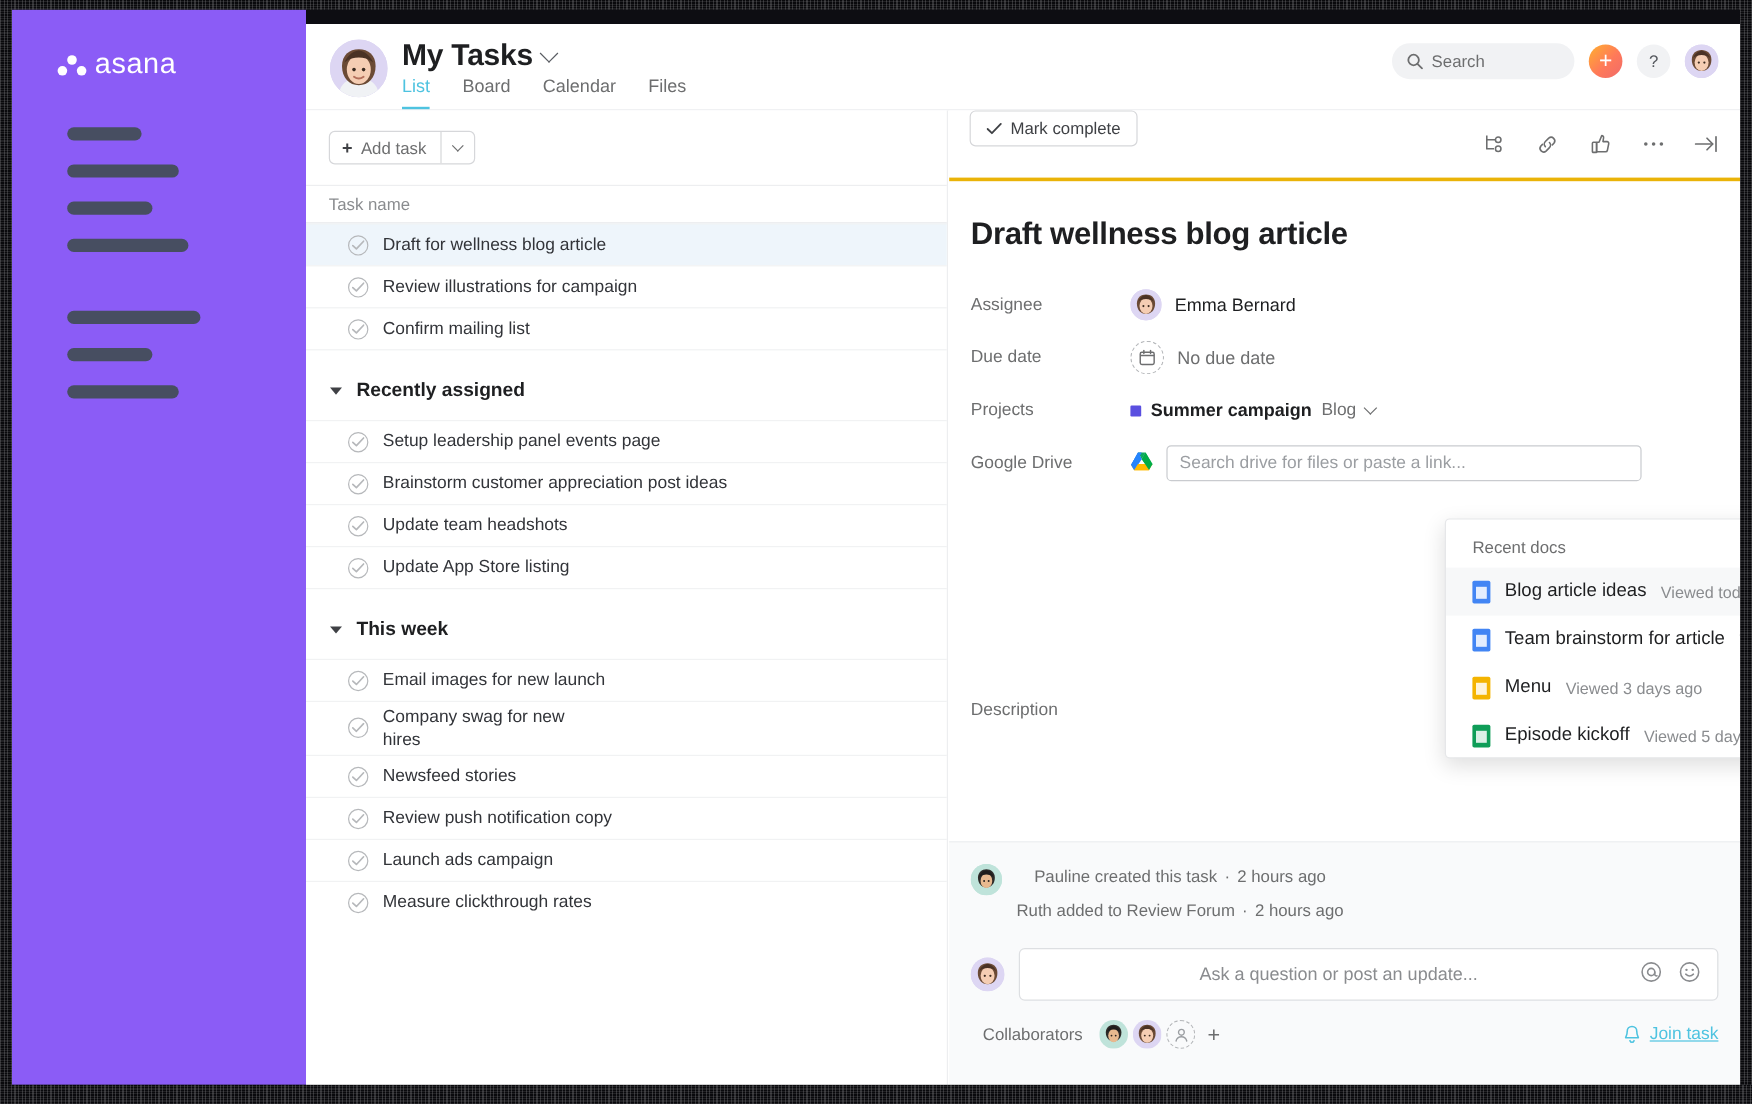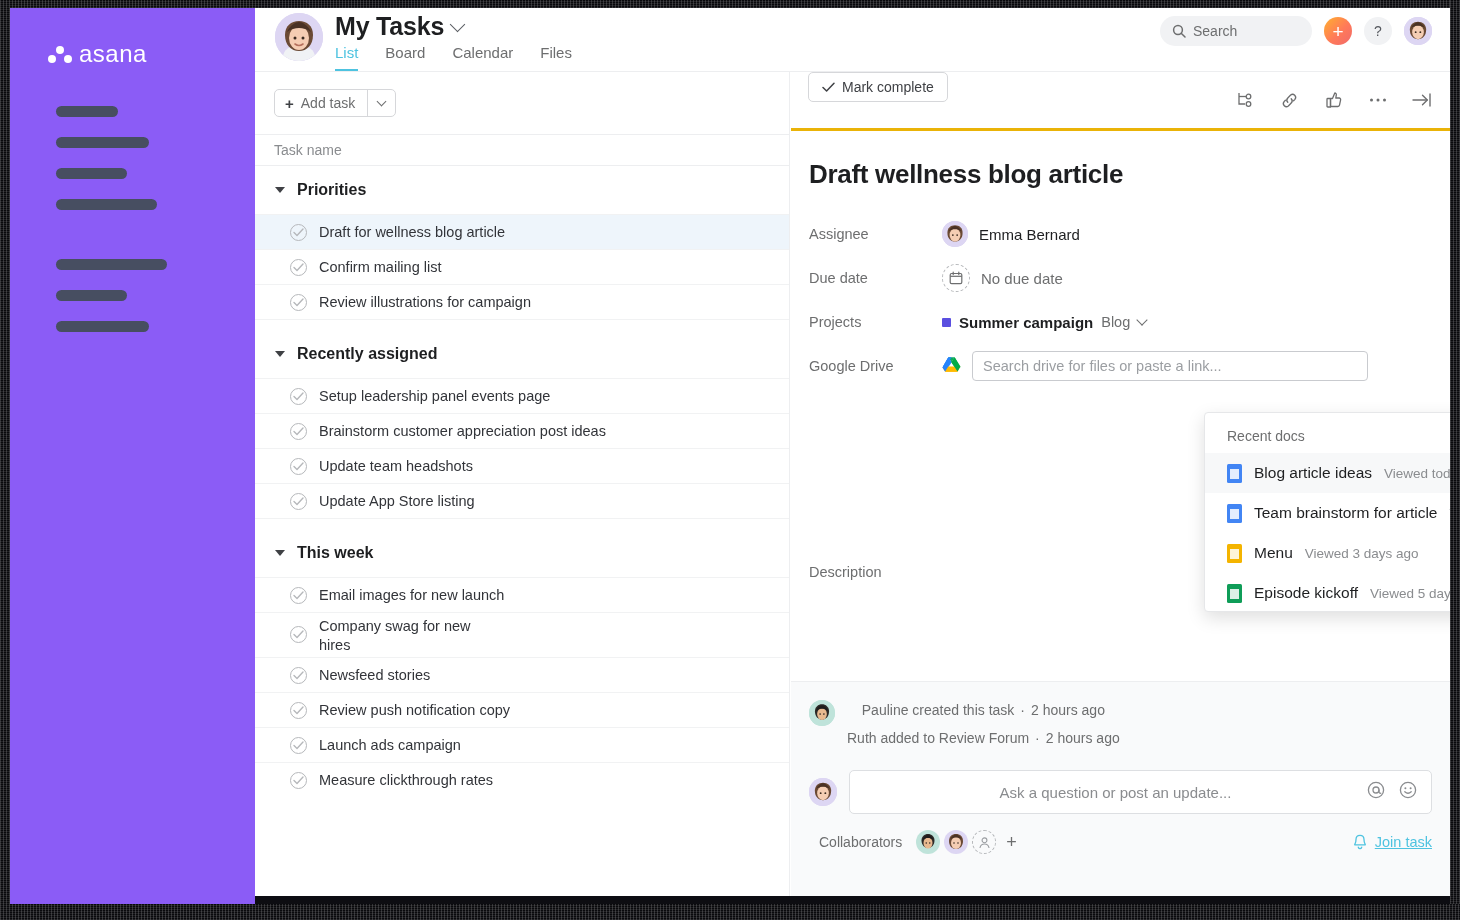--- a/index.html
+++ b/index.html
@@ -37,21 +37,21 @@
   .logo-dots { position: relative; width: 24px; height: 17px; }
   .logo-dots i { position: absolute; display: block; border-radius: 50%; background: #fff; }
   .logo-dots i:nth-child(1){ width:8px;height:8px; left:8px; top:0; }
   .logo-dots i:nth-child(2){ width:8px;height:8px; left:0;  top:9px; }
   .logo-dots i:nth-child(3){ width:8px;height:8px; left:16px;top:9px; }
   .logo-text { color:#fff; font-size:24px; letter-spacing:.5px; font-weight:400; }
   .sb-bar { position:absolute; left:46px; height:11px; border-radius:6px; background:#474e61; }
 
   
   .app {
-    position: absolute; left: 255px; top: 0; width: 1195px; height: 896px;
+    position: absolute; left: 255px; top: 20px; width: 1195px; height: 896px;
     background: #ffffff; z-index: 4; overflow: hidden;
   }
 
   
   .app-header { position: relative; height: 72px; border-bottom: 1px solid #edeef0; }
   .hdr-avatar {
     position:absolute; left:20px; top:13px; width:48px; height:48px; border-radius:50%;
     overflow:hidden; background:#d9d2f0;
   }
   .title-wrap { position:absolute; left:80px; top:12px; display:flex; align-items:center; gap:8px; }
@@ -259,47 +259,43 @@
           </div>
           <div class="split">
               <span class="c"></span>
             </div>
         </div>
       </div>
       <div class="col-head">
         <span>Task name</span>
       </div>
       <div id="task-groups">
-          <div class="group-head">
-            <span class="tri"></span>
-            <span class="nm">Priorities</span>
-          </div>
           <div class="task-row selected">
             <span class="check">
               <svg width="11" height="9" viewBox="0 0 11 9">
                 <path d="M1 4.6 L4 7.4 L10 1" fill="none" stroke="#b6b8bb" stroke-width="1.4" stroke-linecap="round" stroke-linejoin="round"></path>
               </svg>
             </span>
             <span class="tname">Draft for wellness blog article</span>
           </div>
           <div class="task-row">
             <span class="check">
               <svg width="11" height="9" viewBox="0 0 11 9">
                 <path d="M1 4.6 L4 7.4 L10 1" fill="none" stroke="#b6b8bb" stroke-width="1.4" stroke-linecap="round" stroke-linejoin="round"></path>
               </svg>
             </span>
+            <span class="tname">Review illustrations for campaign</span>
+          </div>
+          <div class="task-row">
+            <span class="check">
+              <svg width="11" height="9" viewBox="0 0 11 9">
+                <path d="M1 4.6 L4 7.4 L10 1" fill="none" stroke="#b6b8bb" stroke-width="1.4" stroke-linecap="round" stroke-linejoin="round"></path>
+              </svg>
+            </span>
             <span class="tname">Confirm mailing list</span>
-          </div>
-          <div class="task-row">
-            <span class="check">
-              <svg width="11" height="9" viewBox="0 0 11 9">
-                <path d="M1 4.6 L4 7.4 L10 1" fill="none" stroke="#b6b8bb" stroke-width="1.4" stroke-linecap="round" stroke-linejoin="round"></path>
-              </svg>
-            </span>
-            <span class="tname">Review illustrations for campaign</span>
           </div>
           <div class="group-gap"></div>
           <div class="group-head">
             <span class="tri"></span>
             <span class="nm">Recently assigned</span>
           </div>
           <div class="task-row">
             <span class="check">
               <svg width="11" height="9" viewBox="0 0 11 9">
                 <path d="M1 4.6 L4 7.4 L10 1" fill="none" stroke="#b6b8bb" stroke-width="1.4" stroke-linecap="round" stroke-linejoin="round"></path>

